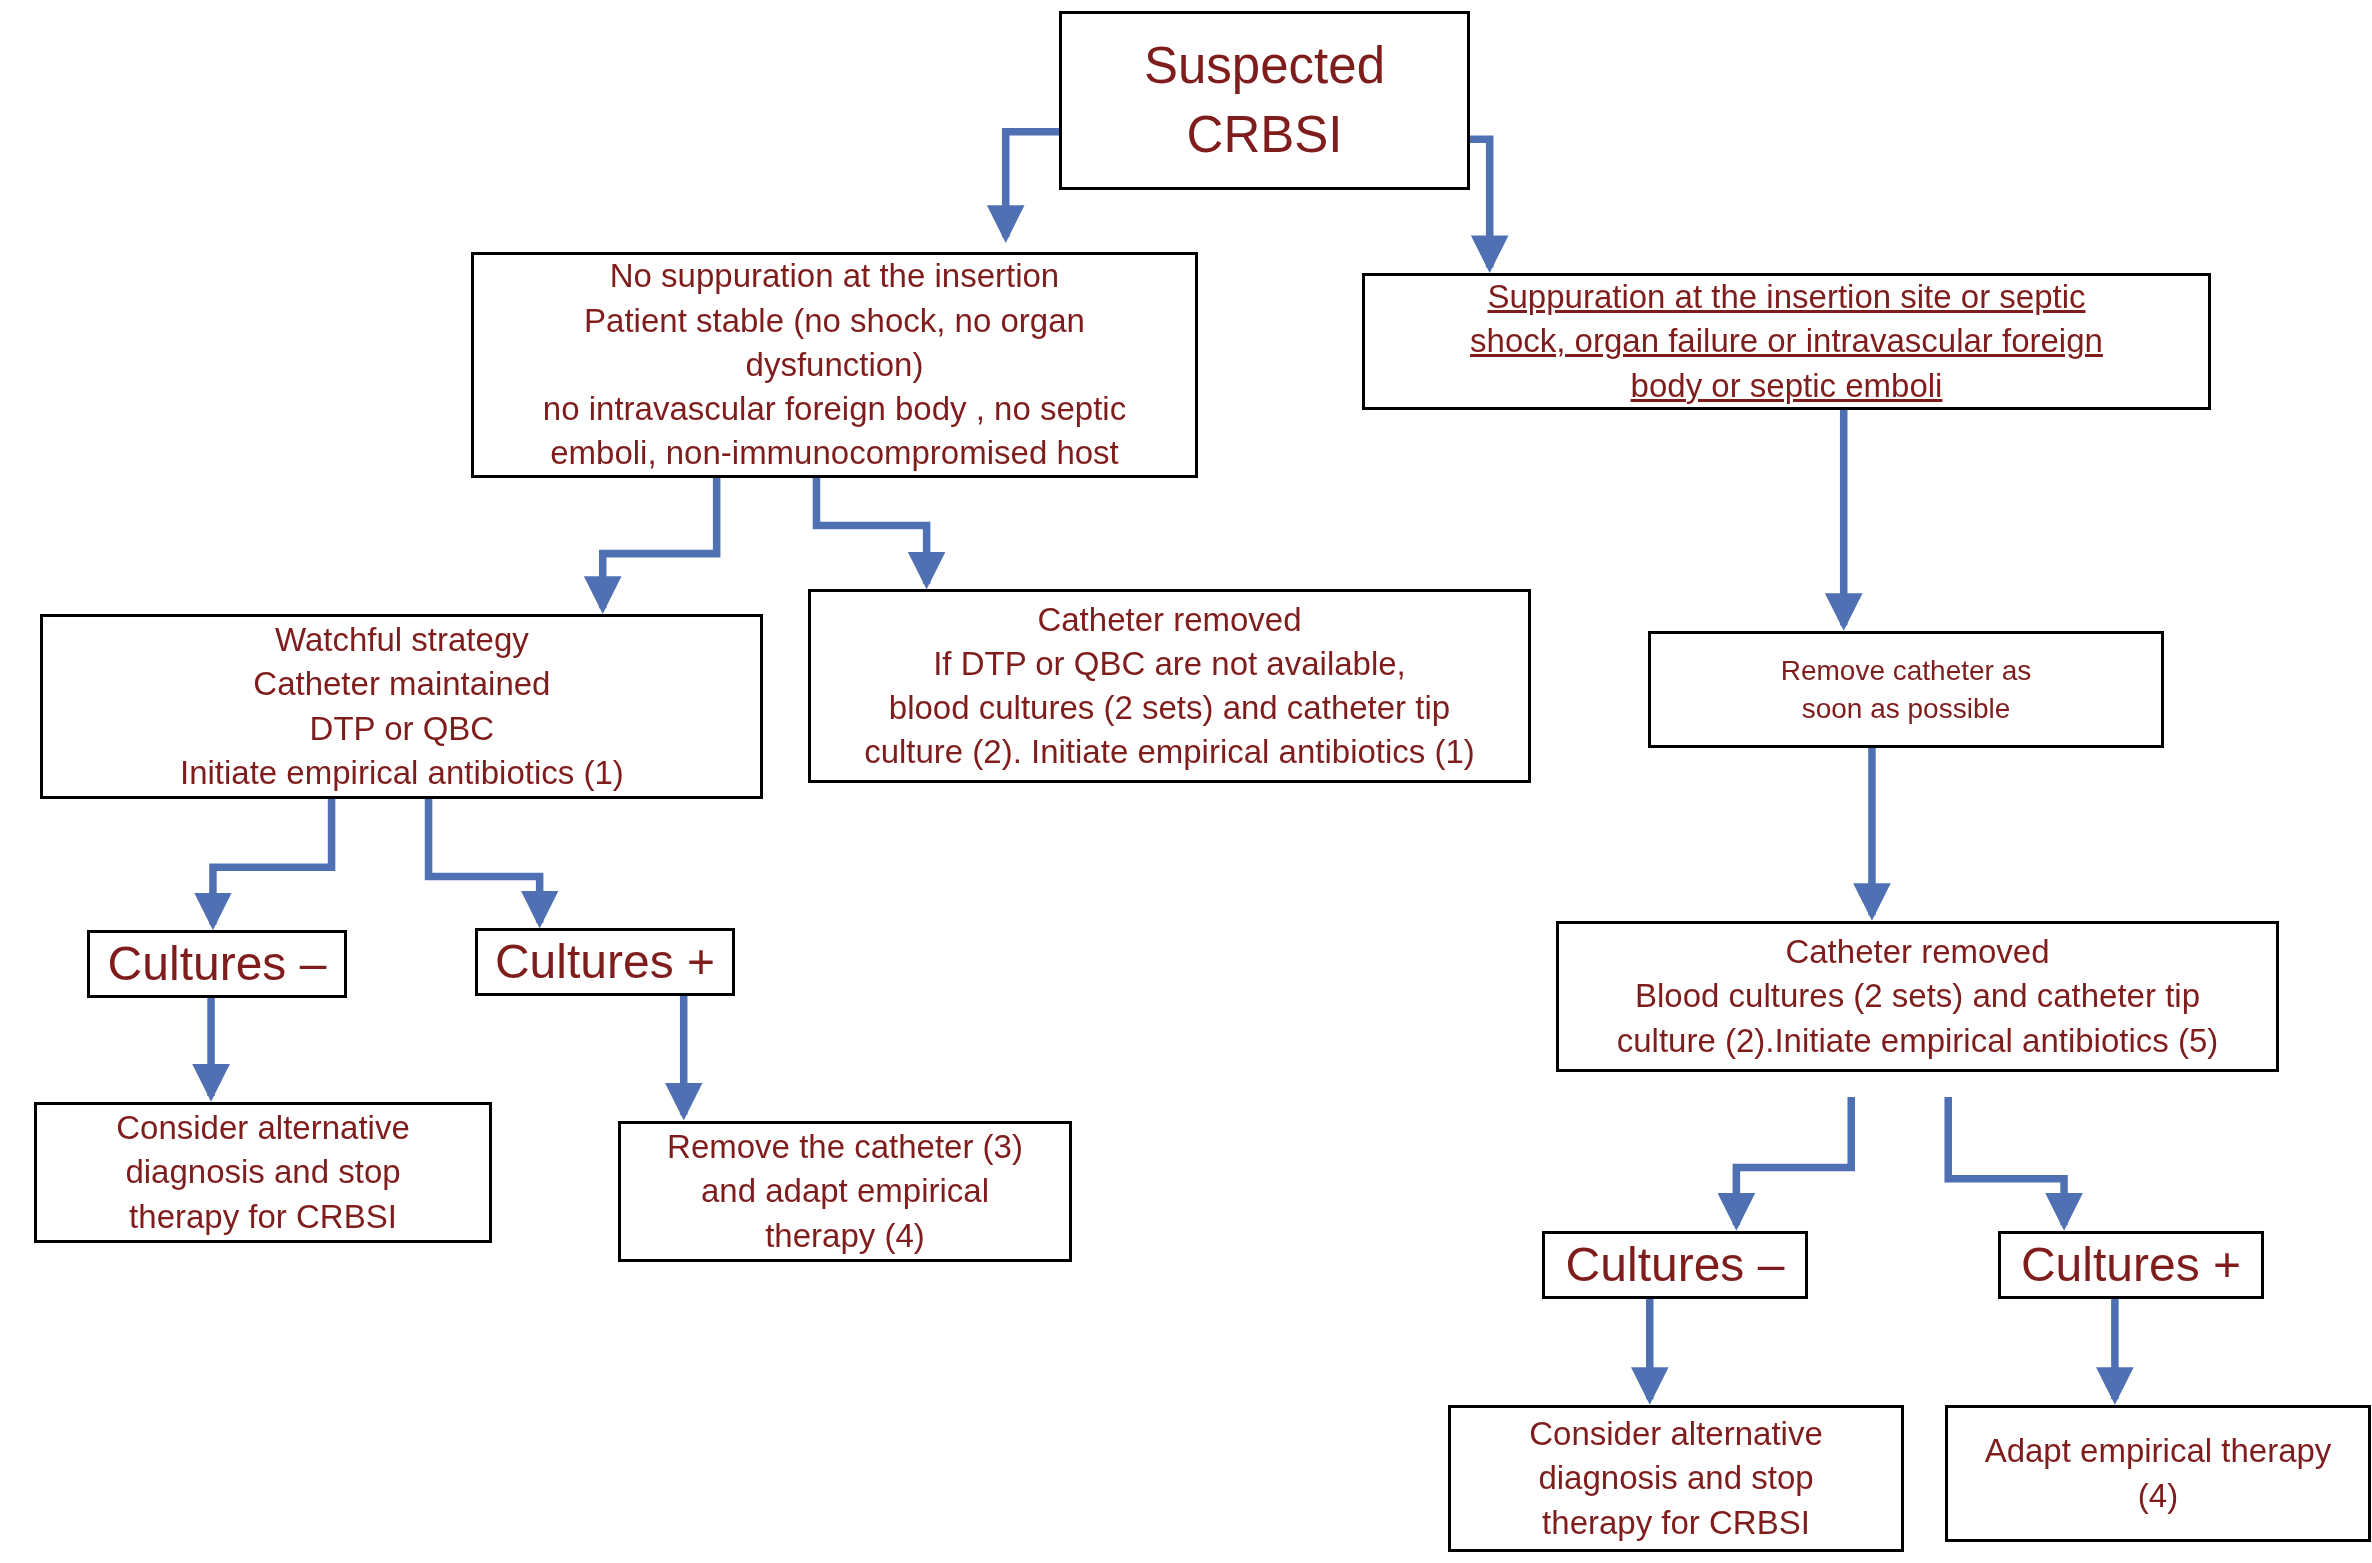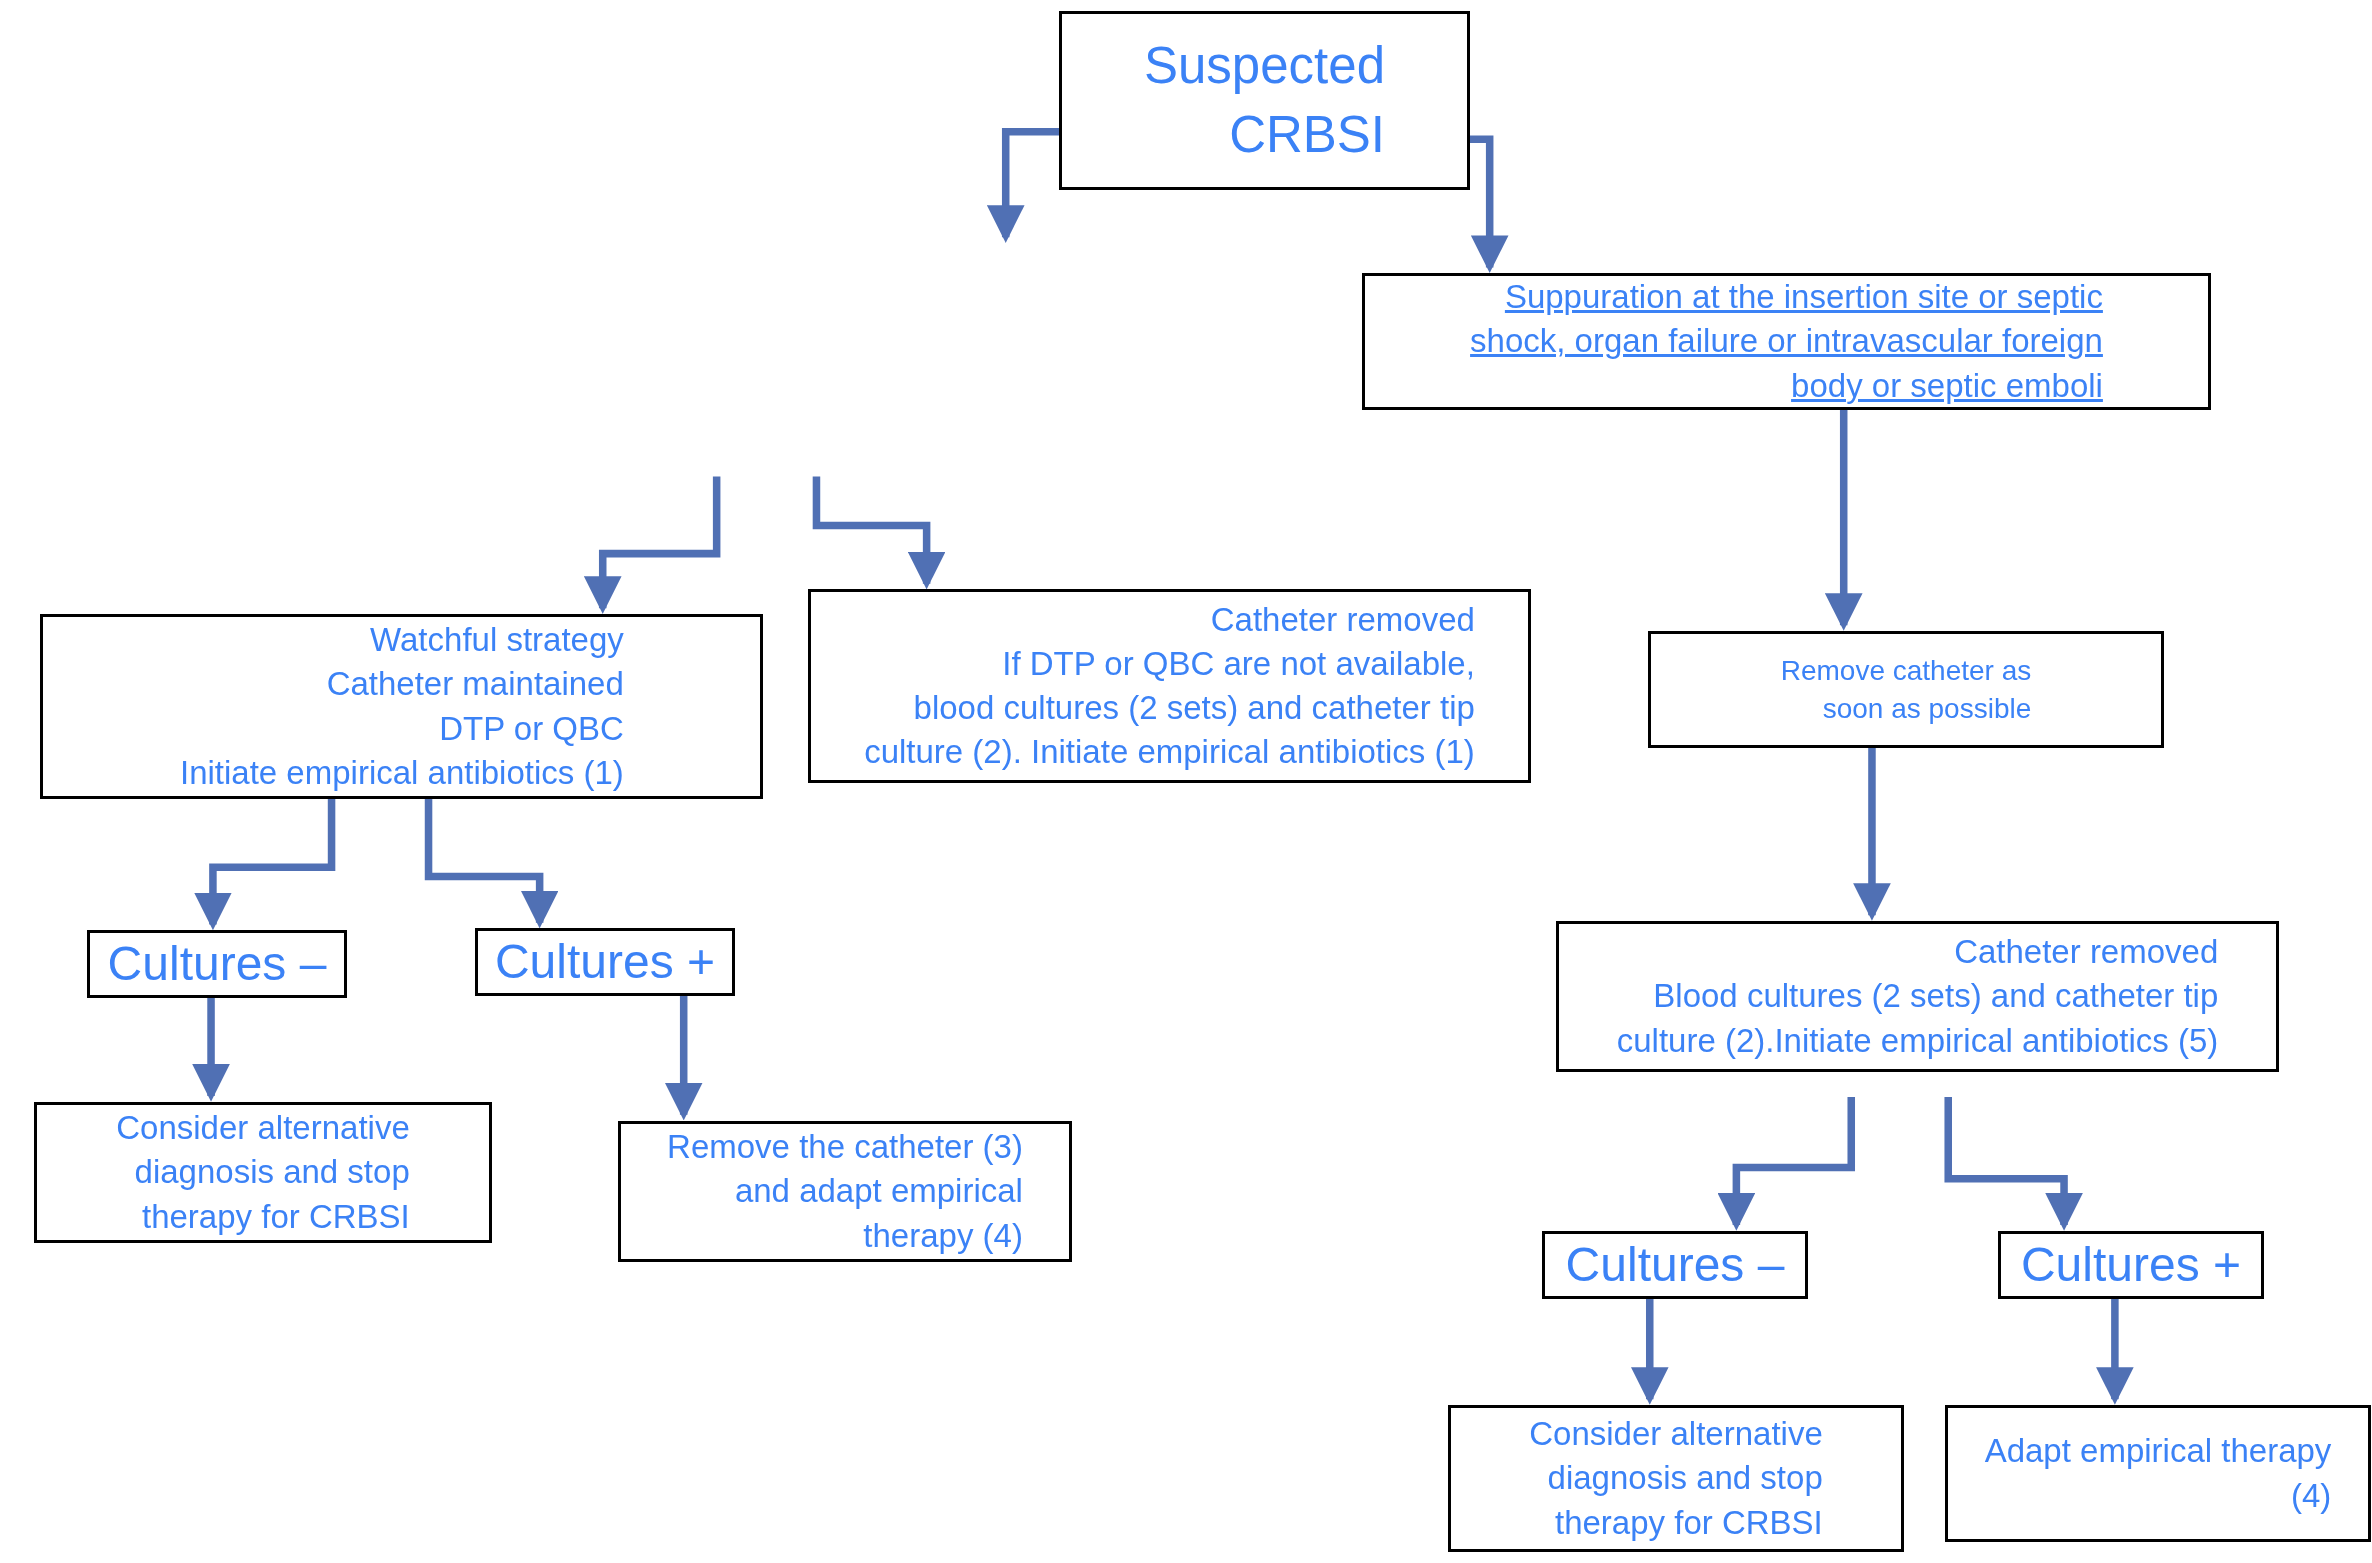--- a/index.html
+++ b/index.html
@@ -9,23 +9,23 @@
     background:#ffffff;
     font-family:"Liberation Sans", sans-serif;
     overflow:hidden;
   }
   #edges{position:absolute;left:0;top:0;width:2373px;height:1563px;}
   .node{
     position:absolute;
     box-sizing:border-box;
     background:#ffffff;
     border:3.8px solid #000000;
-    color:#3b82f6;
+    color:#7f1d1d;
     display:flex;align-items:center;justify-content:center;
-    text-align:right;
+    text-align:center;
     white-space:pre-line;
     line-height:1.34;
     padding:1.9px 5.6px;
   }
   .fs-title{font-size:51px;}
   .fs-body{font-size:33px;}
   .fs-big{font-size:28px;}
   .fs-cul{font-size:48px;}
 
   
@@ -70,20 +70,25 @@
     <polyline class="edge" points="1988,792 1988,972" marker-end="url(#arrow)"></polyline>
     <polyline class="edge" points="1966,1165 1966,1240 1844,1240 1844,1301" marker-end="url(#arrow)"></polyline>
     <polyline class="edge" points="2069,1165 2069,1252 2192,1252 2192,1301" marker-end="url(#arrow)"></polyline>
     <polyline class="edge" points="1752,1377 1752,1486" marker-end="url(#arrow)"></polyline>
     <polyline class="edge" points="2246,1377 2246,1486" marker-end="url(#arrow)"></polyline>
   </svg>
 
   <div class="node n-suspected fs-title">Suspected
 CRBSI</div>
 
+  <div class="node n-nosupp fs-body">No suppuration at the insertion
+Patient stable (no shock, no organ
+dysfunction)
+no intravascular foreign body , no septic
+emboli, non-immunocompromised host</div>
 
   <div class="node n-supp fs-body">Suppuration at the insertion site or septic
 shock, organ failure or intravascular foreign
 body or septic emboli</div>
 
   <div class="node n-watchful fs-body">Watchful strategy
 Catheter maintained
 DTP or QBC
 Initiate empirical antibiotics (1)</div>
 

